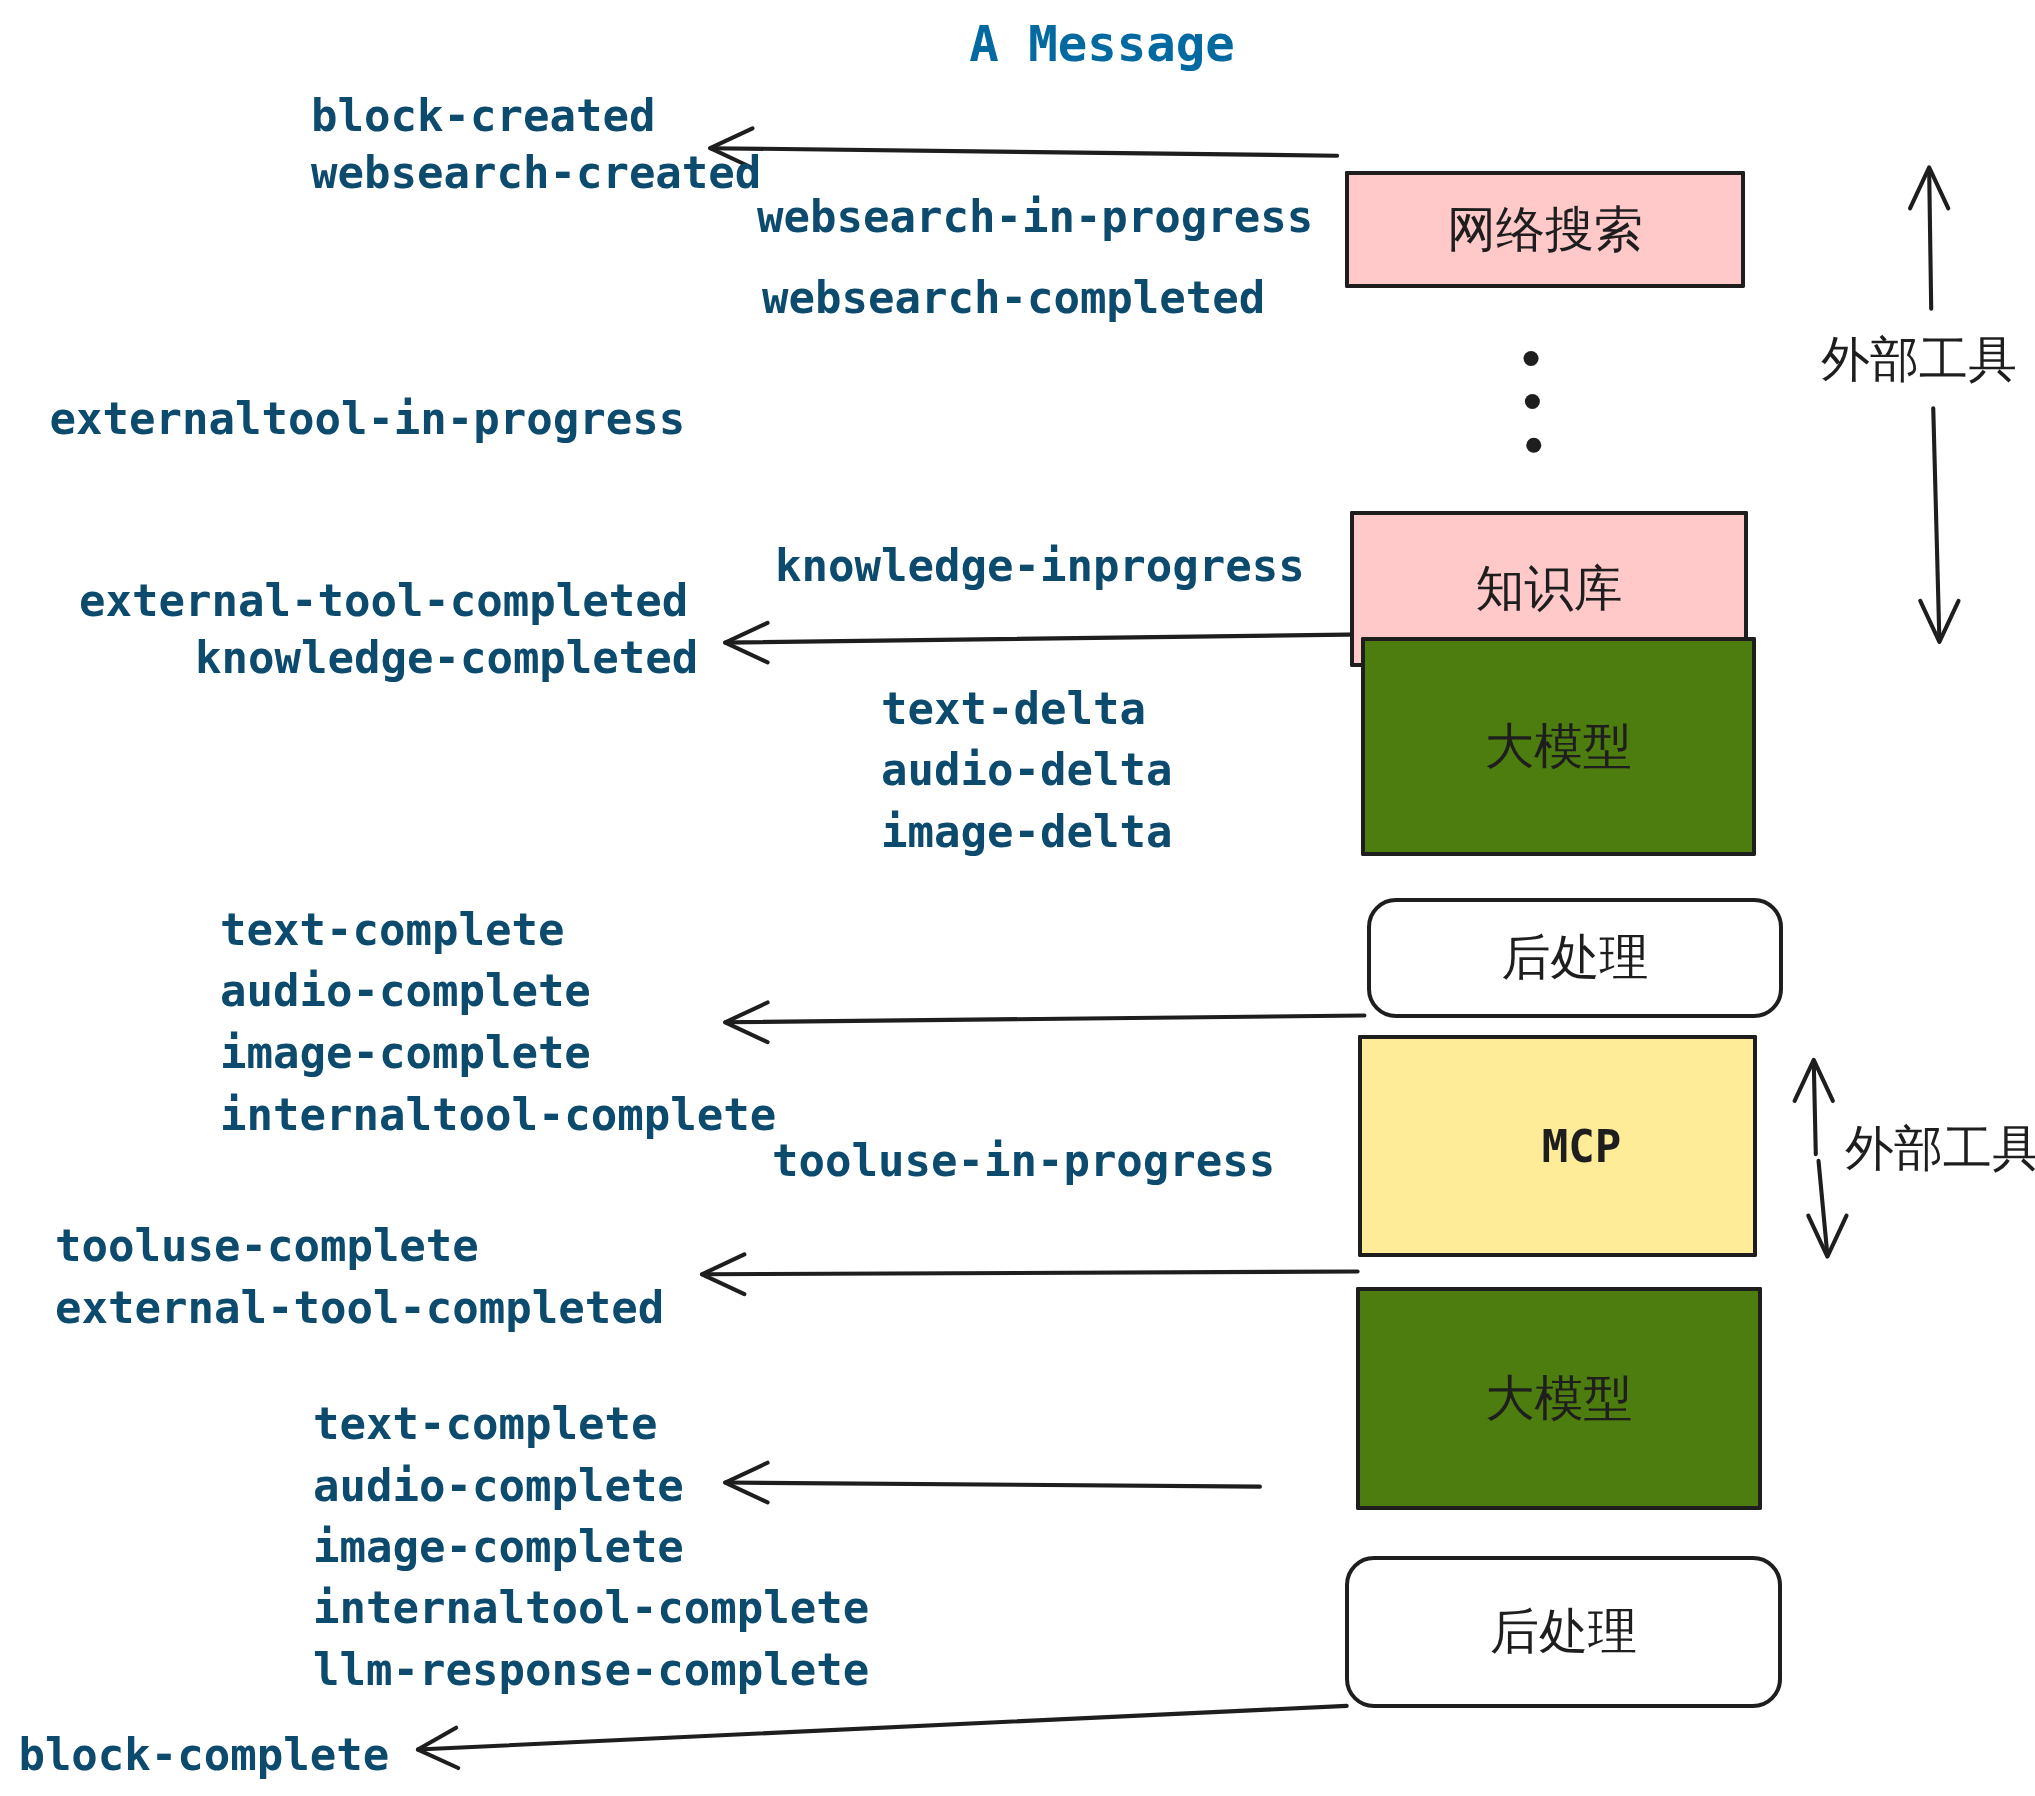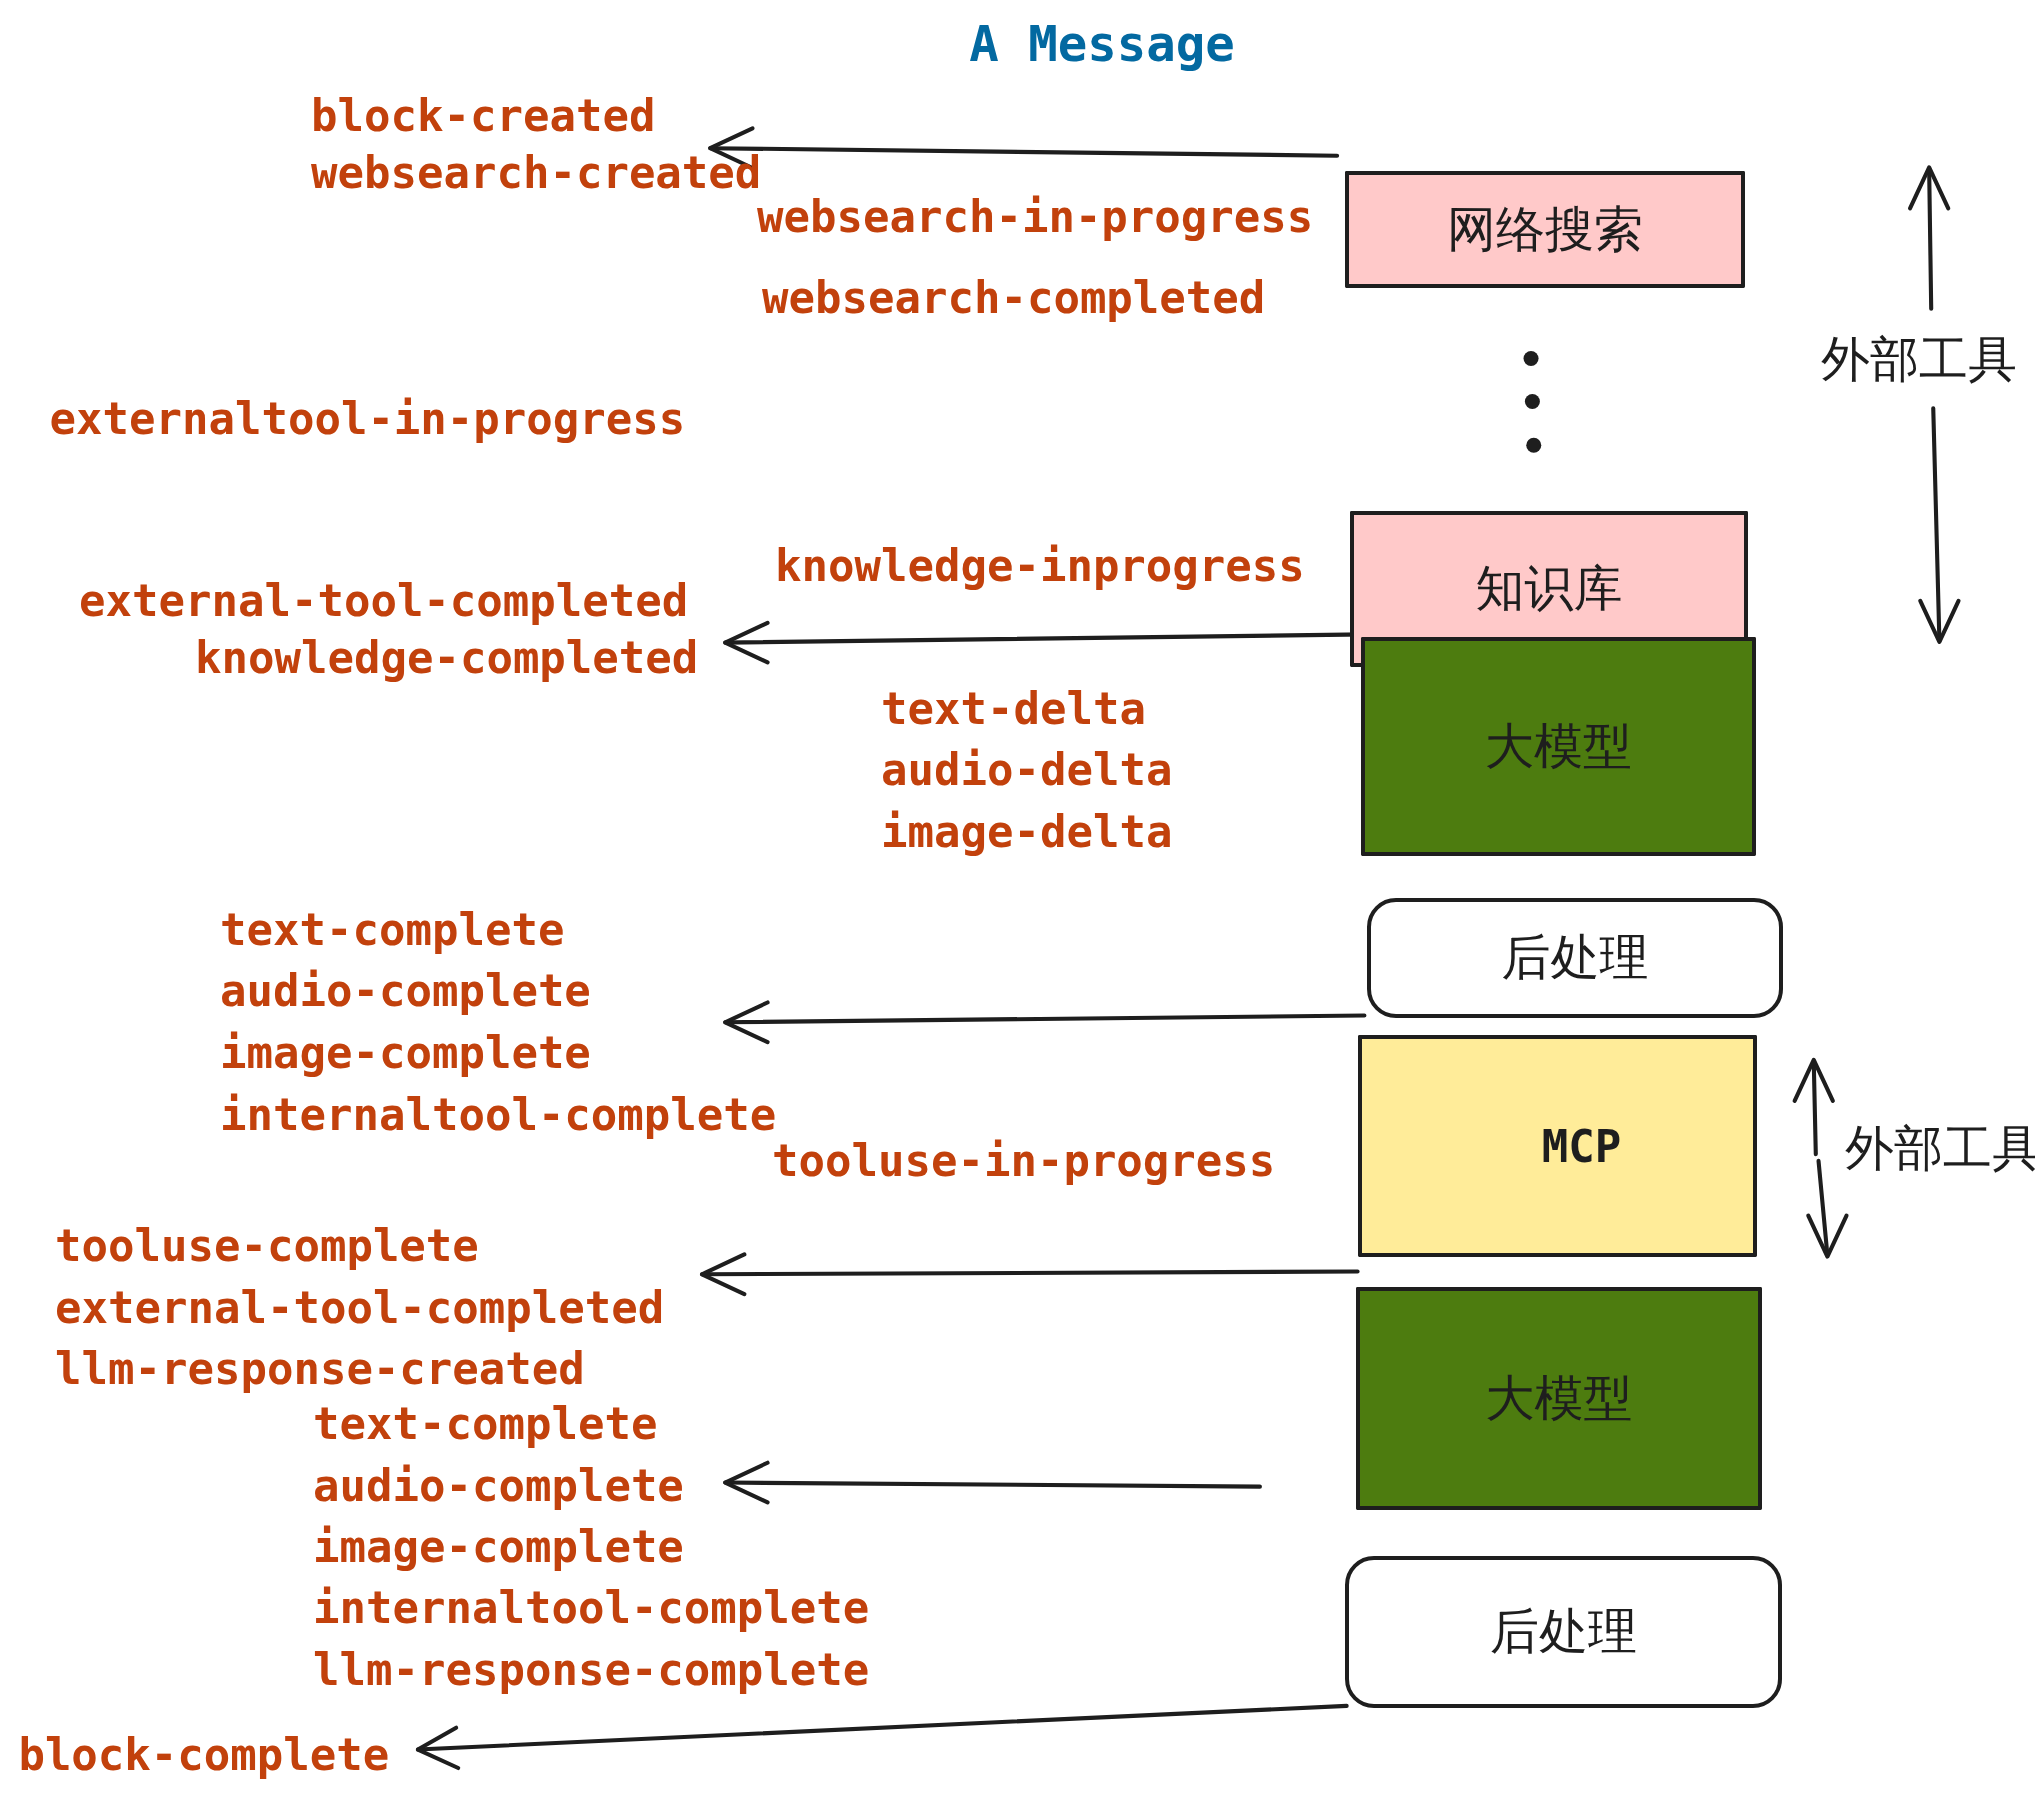--- a/index.html
+++ b/index.html
@@ -17,21 +17,21 @@
     width: 2035px; height: 1796px;
   }
   .evt {
     position: absolute;
     font-family: "DejaVu Sans Mono", "Liberation Mono", monospace;
     font-weight: bold;
     font-size: 44px;
     line-height: 1;
     white-space: nowrap;
     transform: translateY(-50%);
-    color: #c2410c;
+    color: #0c4a6e;
   }
   .title {
     position: absolute;
     font-family: "DejaVu Sans Mono", "Liberation Mono", monospace;
     font-weight: bold;
     font-size: 49px;
     white-space: nowrap;
     transform: translate(-50%, -50%);
     color: #0369a1;
   }
@@ -172,21 +172,20 @@
   <div class="evt" style="left:881px; top:709px;">text-delta</div>
   <div class="evt" style="left:881px; top:770px;">audio-delta</div>
   <div class="evt" style="left:881px; top:832px;">image-delta</div>
   <div class="evt" style="left:220px; top:930px;">text-complete</div>
   <div class="evt" style="left:220px; top:991px;">audio-complete</div>
   <div class="evt" style="left:220px; top:1053px;">image-complete</div>
   <div class="evt" style="left:220px; top:1115px;">internaltool-complete</div>
   <div class="evt" style="left:772px; top:1161px;">tooluse-in-progress</div>
   <div class="evt" style="left:55px; top:1246px;">tooluse-complete</div>
   <div class="evt" style="left:55px; top:1308px;">external-tool-completed</div>
-  <div class="evt" style="left:55px; top:1369px;">llm-response-created</div>
   <div class="evt" style="left:313px; top:1424px;">text-complete</div>
   <div class="evt" style="left:313px; top:1486px;">audio-complete</div>
   <div class="evt" style="left:313px; top:1547px;">image-complete</div>
   <div class="evt" style="left:313px; top:1608px;">internaltool-complete</div>
   <div class="evt" style="left:313px; top:1670px;">llm-response-complete</div>
   <div class="evt" style="left:18.4px; top:1755px;">block-complete</div>
 
 </div>
 
 

